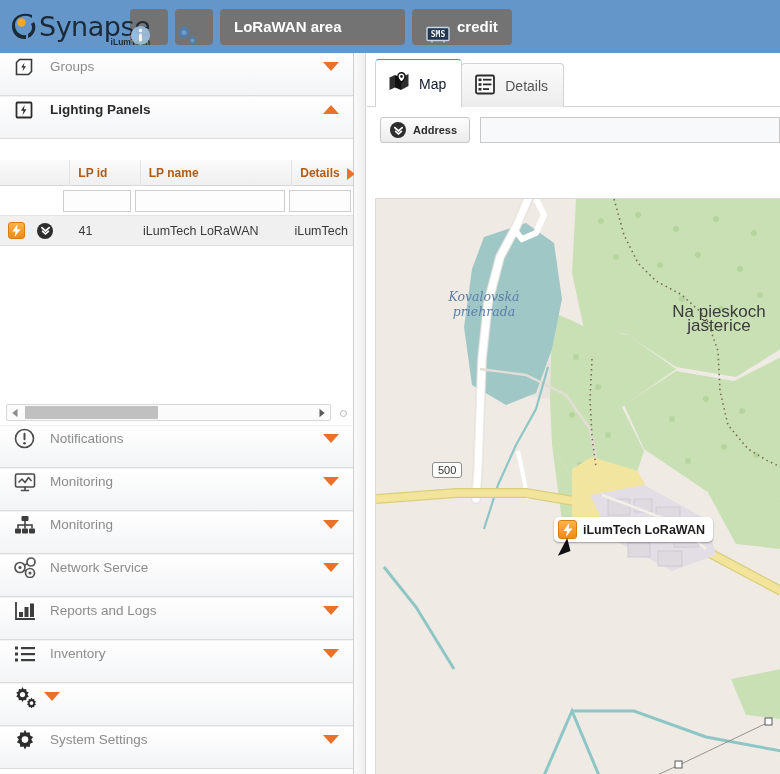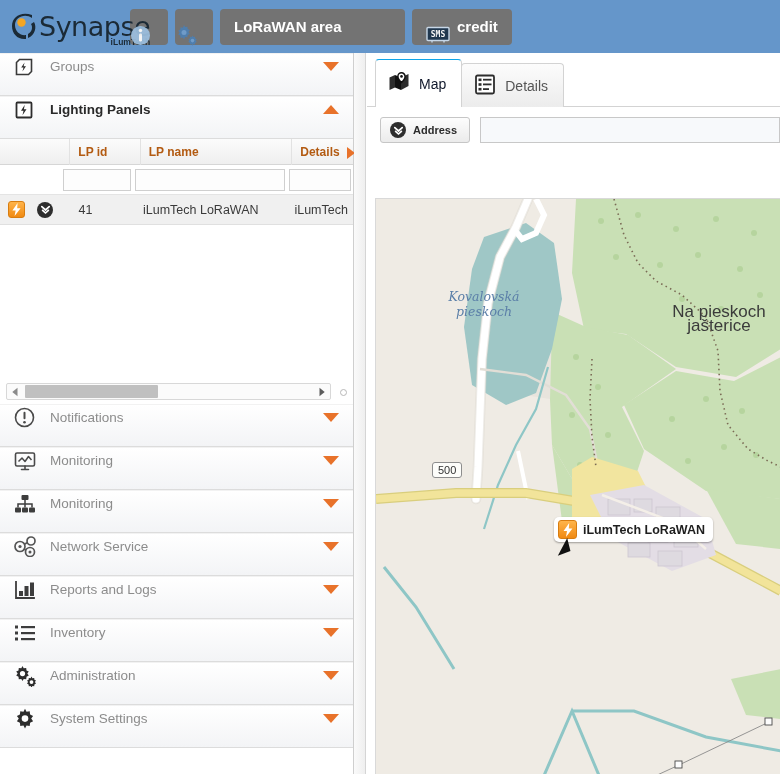--- a/index.html
+++ b/index.html
@@ -76,21 +76,21 @@
     border-right: 8px solid transparent; border-top: 9px solid #e8722a;
   }
   .caret.up { border-top: none; border-bottom: 9px solid #e8722a; }
 
   
   #lp-table-wrap { position: relative; height: 265px; background: #fff; }
   .tbl-head {
     display: flex; height: 26px; align-items: center;
     background: linear-gradient(#fbfbfb, #efefef);
     border-bottom: 1px solid #d6d6d6;
-    font-size: 12px; font-weight: bold; color: #b35b12;
+    font-size: 12px; font-weight: bold; color: #b35b12; margin-top: 21px;
   }
   .th { display: flex; align-items: center; height: 26px; border-right: 1px solid #e2e2e2; }
   .th.c0 { width: 72px; }
   .th.c1 { width: 72px; padding-left: 8px; }
   .th.c2 { width: 155px; padding-left: 8px; }
   .th.c3 { width: 62px; padding-left: 8px; border-right: none; position: relative; }
   .th-arrow {
     position: absolute; right: -2px; top: 8px;
     width: 0; height: 0; border-top: 6px solid transparent;
     border-bottom: 6px solid transparent; border-left: 8px solid #e8722a;
@@ -446,21 +446,20 @@
     <span class="ic">
       <svg width="24" height="22" viewBox="0 0 24 22">
         <g fill="#2d2d2d">
           <path d="M8.5 1l1.2 2.3 2.5-.4.3 2.5 2.3 1.2-1.5 2 1.5 2-2.3 1.2-.3 2.5-2.5-.4L8.5 16l-1.2-2.1-2.5.4-.3-2.5-2.3-1.2 1.5-2-1.5-2 2.3-1.2.3-2.5 2.5.4z"></path>
           <circle cx="8.5" cy="8.6" r="2.6" fill="#fff"></circle>
           <path d="M17.5 11.5l.9 1.7 1.8-.3.2 1.8 1.6.9-1.1 1.5 1.1 1.5-1.6.9-.2 1.8-1.8-.3-.9 1.7-.9-1.7-1.8.3-.2-1.8-1.6-.9 1.1-1.5-1.1-1.5 1.6-.9.2-1.8 1.8.3z"></path>
           <circle cx="17.5" cy="17.1" r="1.9" fill="#fff"></circle>
         </g>
       </svg>
     </span>
-    <span class="acc-label">Administration</span>
     <span class="caret"></span>
   </div>
 
   <div class="acc-head">
     <span class="ic">
       <svg width="22" height="22" viewBox="0 0 22 22">
         <path d="M11 0.8l1.5 3 3.2-.5.4 3.2 3 1.5-1.9 2.6 1.9 2.6-3 1.5-.4 3.2-3.2-.5L11 20.4l-1.5-3-3.2.5-.4-3.2-3-1.5L4.8 10.6 2.9 8l3-1.5.4-3.2 3.2.5z" fill="#2d2d2d"></path>
         <circle cx="11" cy="10.6" r="3.3" fill="#fff"></circle>
       </svg>
     </span>
@@ -597,21 +596,21 @@
         <rect x="0" y="706" width="7" height="7"></rect>
         <rect x="99" y="656" width="7" height="7"></rect>
         <rect x="199" y="608" width="7" height="7"></rect>
         <rect x="299" y="562" width="7" height="7"></rect>
         <rect x="389" y="519" width="7" height="7"></rect>
       </g>
     </svg>
 
     <div class="maplabel lbl-water" style="left: 48px; top: 90px; width: 120px;">
       <div>Kovalovská</div>
-      <div>pieskoch</div>
+      <div>priehrada</div>
     </div>
 
     <div class="maplabel lbl-place" style="left: 288px; top: 106px; width: 110px;">
       <div>Na pieskoch</div>
       <div>jašterice</div>
     </div>
 
     <div class="shield" style="left: 56px; top: 263px;">500</div>
 
     <div id="marker">

